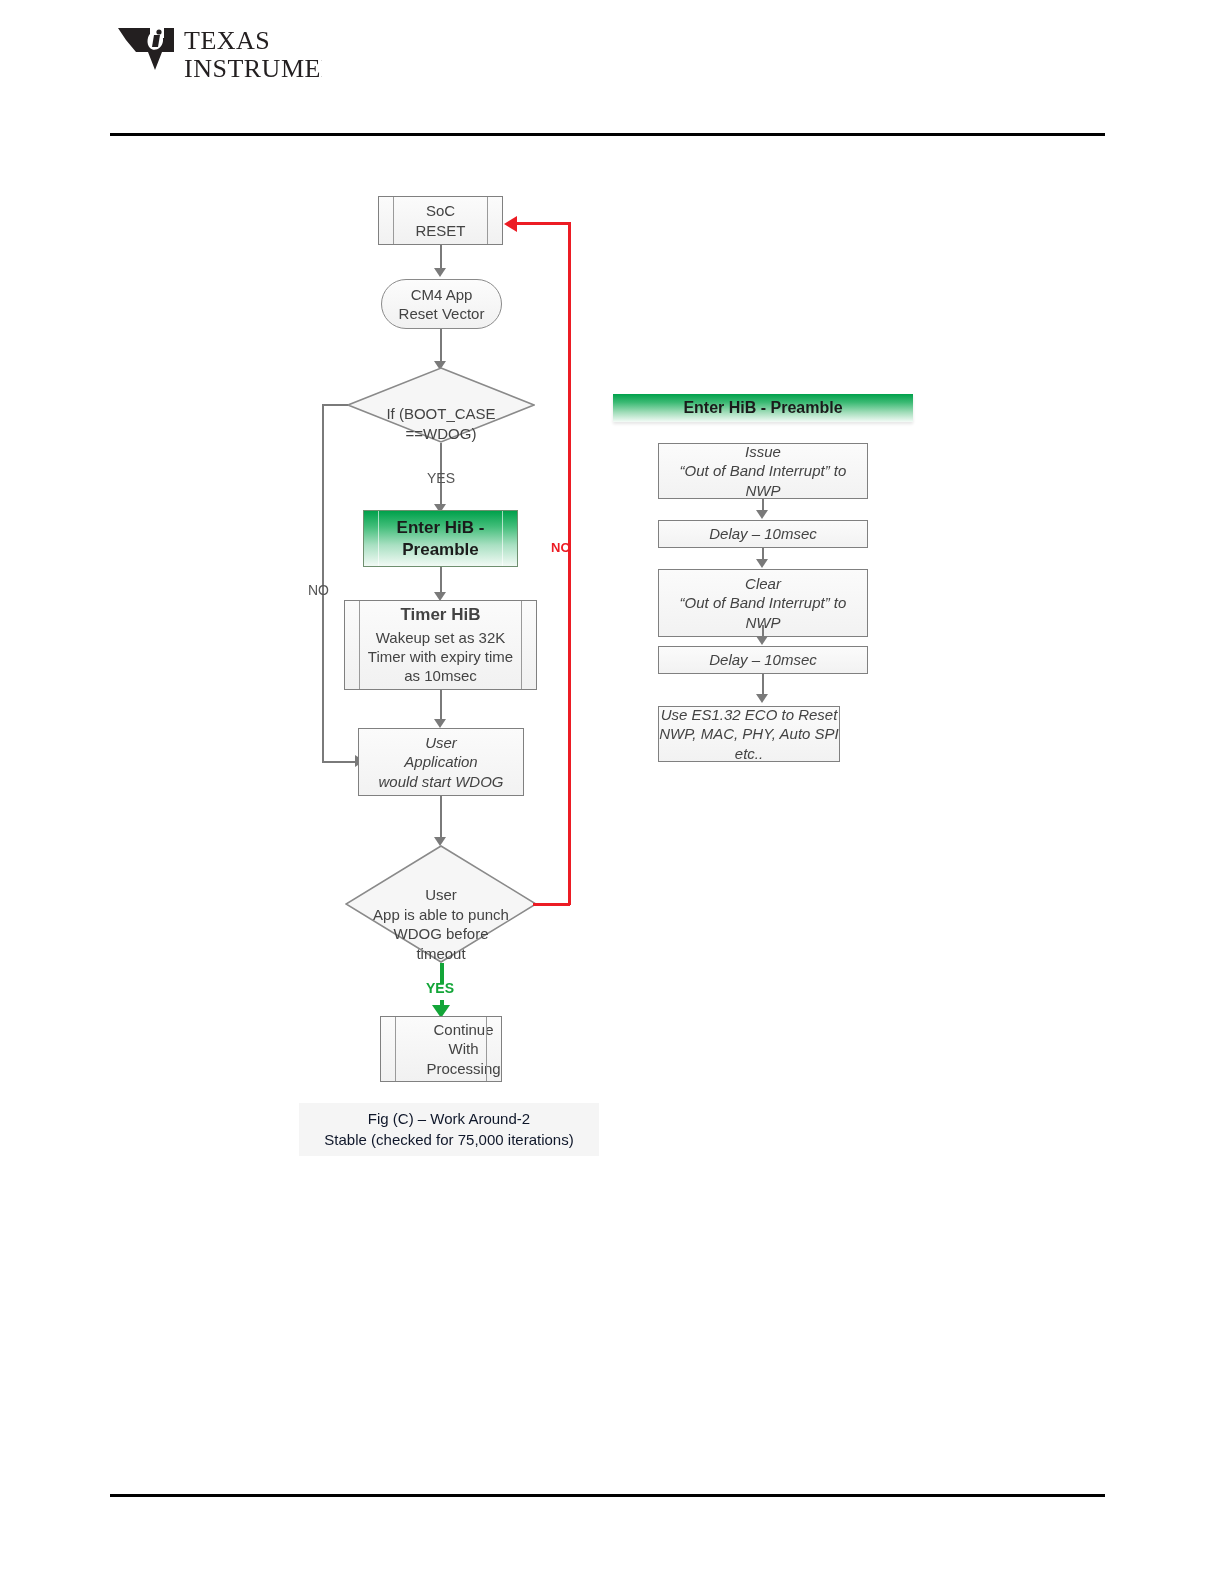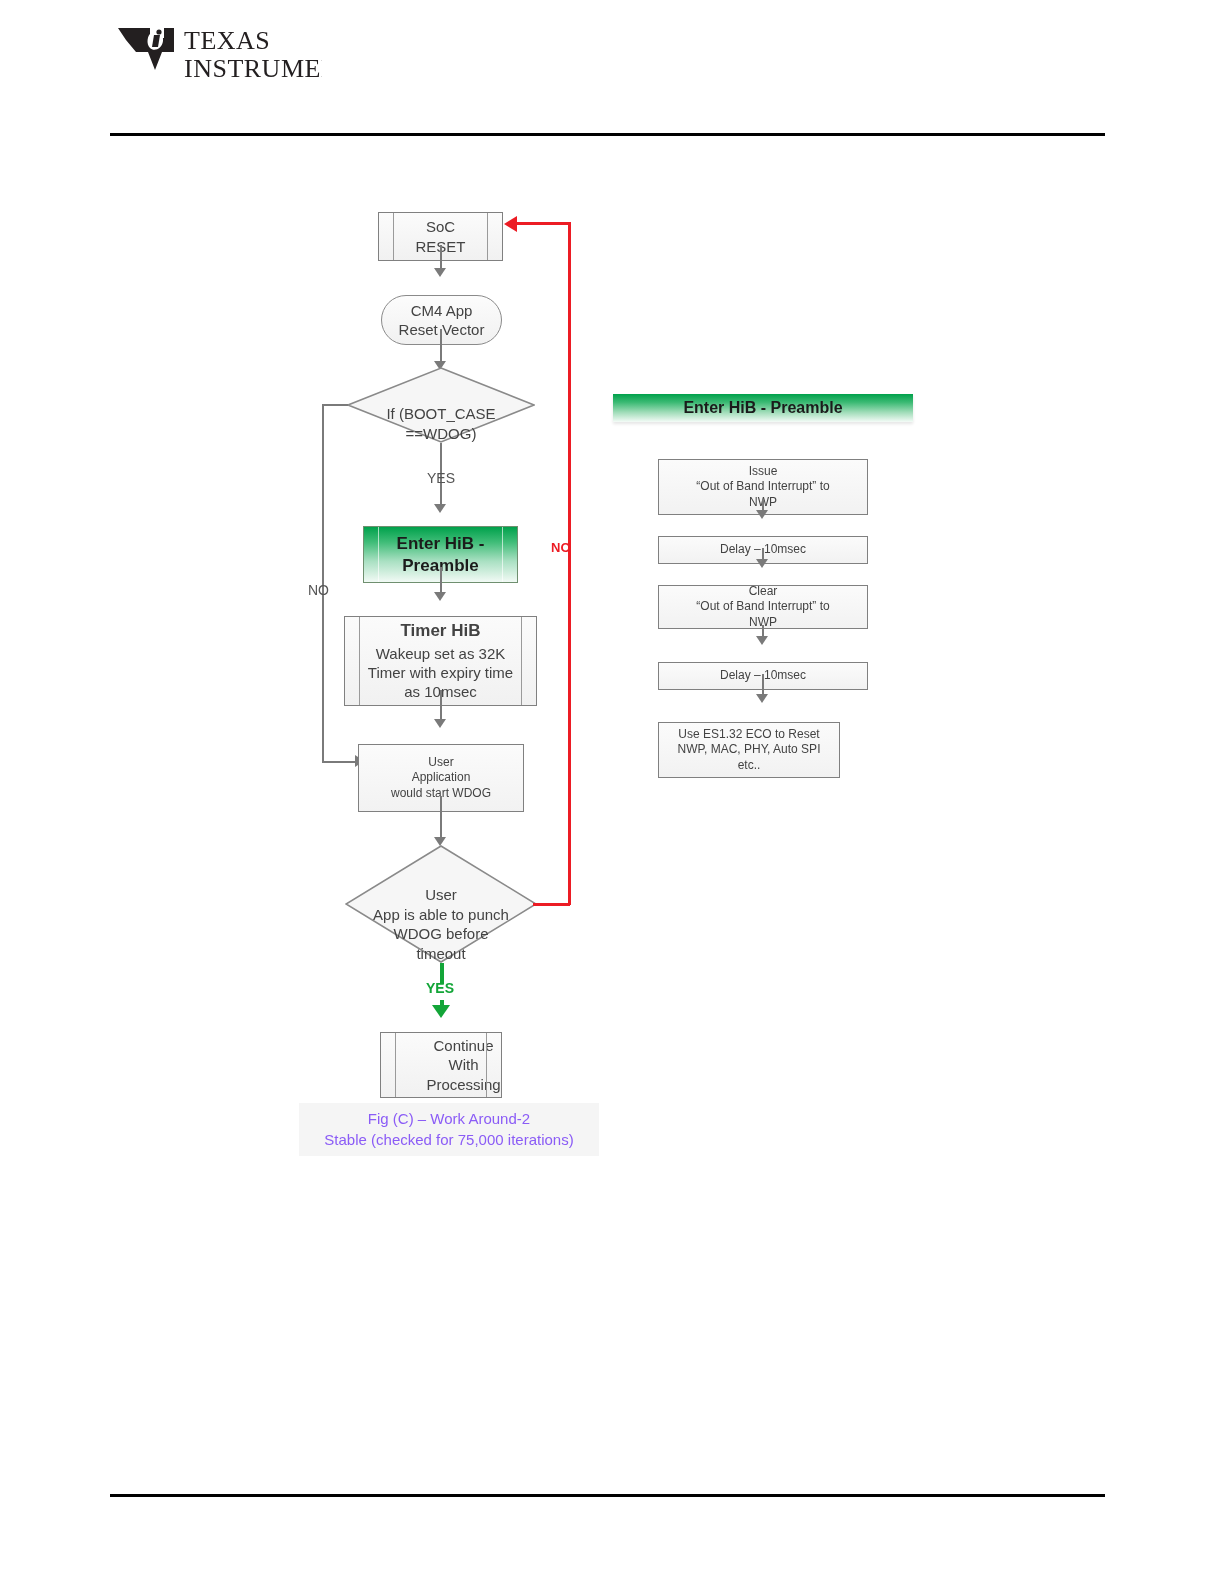--- a/index.html
+++ b/index.html
@@ -45,28 +45,28 @@
   
   .node {
     position: absolute;
     box-sizing: border-box;
     display: flex;
     flex-direction: column;
     align-items: center;
     justify-content: center;
     line-height: 1.28;
     color: #434343;
-    margin-top: 16px;
   }
 
   
   .proc {
     border: 1.6px solid #808080;
     background: linear-gradient(to bottom, #fbfbfb 0%, #f2f2f2 100%);
-    font-size: 12px;
+    font-size: 15px;
+    font-style: italic;
   }
 
   
   .predef {
     border: 1.6px solid #808080;
     background: linear-gradient(to bottom, #fbfbfb 0%, #f1f1f1 100%);
     font-size: 15px;
   }
   .predef::before,
   .predef::after {
@@ -204,21 +204,21 @@
     top: 1103px;
     width: 300px;
     height: 53px;
     background: #f5f5f5;
     display: flex;
     flex-direction: column;
     align-items: center;
     justify-content: center;
     line-height: 1.35;
     font-size: 15px;
-    color: #8b5cf6;
+    color: #0f172a;
   }
 </style>
 </head>
 <body>
 
 <div id="ti-logo">
   <svg viewBox="0 0 210 60" width="210" height="60" aria-hidden="true">
     <g fill="#231f20">
       <path d="M6 6 L38 6 L38 16 L52 16 L52 6 L62 6 L62 30 L50 30 L43 48 L36 30 L24 30 L14 18 Z"></path>
       <path d="M40 10 C46 8 52 12 51 19 C50 27 42 30 38 26 C34 22 35 13 40 10 Z" fill="#ffffff"></path>
@@ -341,21 +341,21 @@
 </div>
 <div class="vline" style="left:762px; top:499px; height:13px;"></div>
 <div class="arrow-down" style="left:756px; top:510px;"></div>
 
 <div class="node proc" style="left:658px; top:520px; width:210px; height:28px;">
   <span>Delay – 10msec</span>
 </div>
 <div class="vline" style="left:762px; top:548px; height:13px;"></div>
 <div class="arrow-down" style="left:756px; top:559px;"></div>
 
-<div class="node proc" style="left:658px; top:569px; width:210px; height:44px;">
+<div class="node proc" style="left:658px; top:569px; width:210px; height:68px;">
   <span>Clear</span>
   <span>“Out of Band Interrupt” to</span>
   <span>NWP</span>
 </div>
 <div class="vline" style="left:762px; top:625px; height:13px;"></div>
 <div class="arrow-down" style="left:756px; top:636px;"></div>
 
 <div class="node proc" style="left:658px; top:646px; width:210px; height:28px;">
   <span>Delay – 10msec</span>
 </div>

